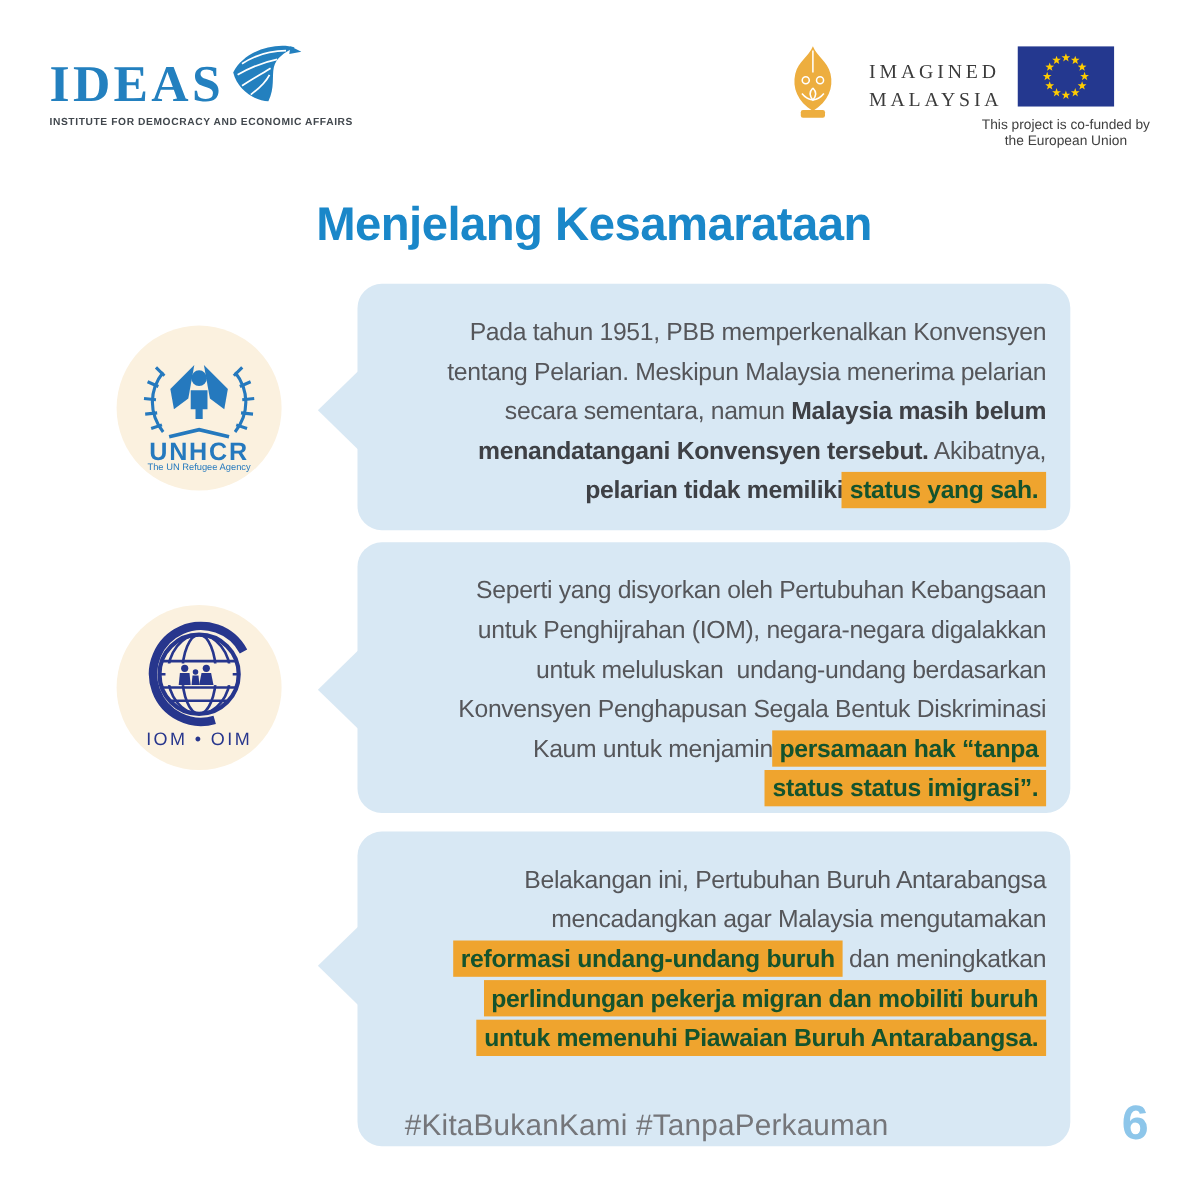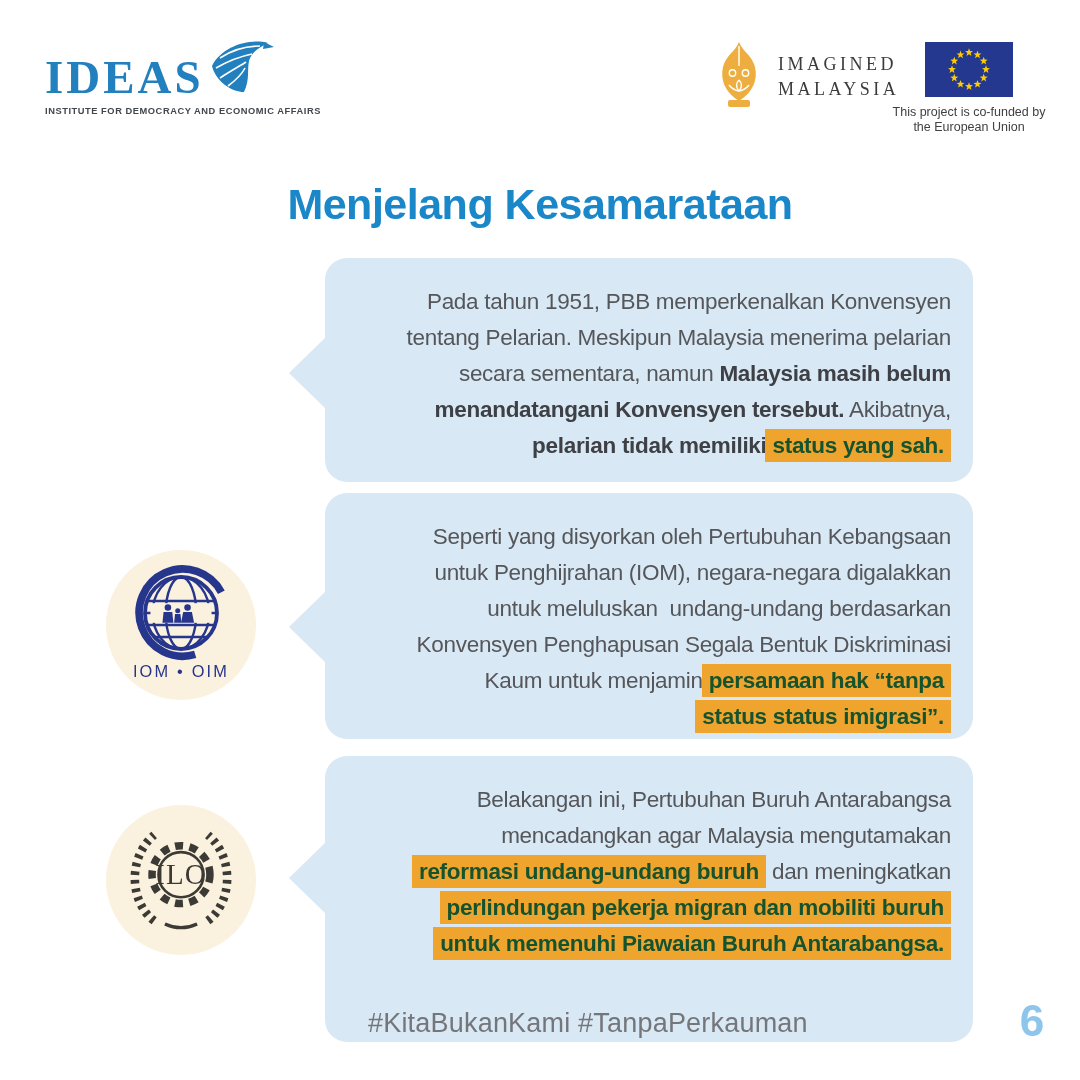--- a/index.html
+++ b/index.html
@@ -6,21 +6,21 @@
   .page{position:relative;width:1080px;height:1080px;background:#ffffff;overflow:hidden;
         font-family:"Liberation Sans","DejaVu Sans",sans-serif;}
 
   
   .ideas{position:absolute;left:45px;top:40px;width:280px;}
   .ideas-word{font-family:"Liberation Serif","DejaVu Serif",serif;font-weight:bold;
               font-size:47px;line-height:50px;color:#2380BF;letter-spacing:3px;margin-top:12px;}
   .dove{position:absolute;left:157px;top:-2px;}
   .ideas-sub{margin-top:4px;font-size:9.3px;font-weight:bold;letter-spacing:.55px;color:#41474D;white-space:nowrap;}
 
-  .imagined{position:absolute;left:716px;top:40px;display:flex;align-items:center;gap:16px;}
+  .imagined{position:absolute;left:716px;top:40px;display:flex;align-items:center;gap:28px;}
   .imagined-text{font-family:"Liberation Serif","DejaVu Serif",serif;font-size:18px;
                  letter-spacing:3.5px;color:#3B3B3B;line-height:25px;white-space:nowrap;}
 
   .eu{position:absolute;left:889px;top:42px;width:160px;text-align:center;}
   .eu-caption{font-size:12.5px;line-height:15px;color:#404040;margin-top:4px;}
 
   
   .title{position:absolute;left:0;top:180px;width:1080px;text-align:center;
          font-size:43px;font-weight:bold;color:#1A87C9;letter-spacing:-.5px;}
 
@@ -118,20 +118,41 @@
       <div>the European Union</div>
     </div>
   </div>
 
   <div class="title">Menjelang Kesamarataan</div>
 
   <div class="tail" id="tail1"></div>
   <div class="tail" id="tail2"></div>
   <div class="tail" id="tail3"></div>
 
+  <div class="icon-circle" id="icon1">
+    <svg viewBox="0 0 110 112" width="120" height="122">
+      <g fill="none" stroke="#2579BE" stroke-width="2.6">
+        <path d="M25,76 C13,61 13,41 25,26"></path>
+        <path d="M24,70 l-9,3 M20,60 l-10,1 M19,49 l-10,-1 M21,38 l-9,-4 M26,29 l-7,-7"></path>
+        <g transform="translate(110,0) scale(-1,1)">
+          <path d="M25,76 C13,61 13,41 25,26"></path>
+          <path d="M24,70 l-9,3 M20,60 l-10,1 M19,49 l-10,-1 M21,38 l-9,-4 M26,29 l-7,-7"></path>
+        </g>
+        <path d="M30,80 L55,74 L80,80" stroke-width="3"></path>
+      </g>
+      <g fill="#2579BE">
+        <path d="M51,20 L31,40 L34,57 L46,48 Z"></path>
+        <path d="M59,20 L79,40 L76,57 L64,48 Z"></path>
+        <circle cx="55" cy="31" r="6.5"></circle>
+        <path d="M48,41 h14 v16 h-4 v8 h-6 v-8 h-4 Z"></path>
+      </g>
+      <text x="55" y="99" font-size="21" font-weight="bold" letter-spacing="1.5" fill="#2579BE" text-anchor="middle">UNHCR</text>
+      <text x="55" y="108" font-size="7.8" fill="#2579BE" text-anchor="middle">The UN Refugee Agency</text>
+    </svg>
+  </div>
 
   <div class="icon-circle" id="icon2">
     <svg viewBox="0 0 110 110" width="120" height="120">
       <defs>
           <clipPath id="iomc">
             <circle cx="55" cy="44" r="33"></circle>
           </clipPath>
         </defs>
       <g stroke="#27368D" fill="none">
         <circle cx="55" cy="44" r="33" stroke-width="3.5"></circle>
@@ -148,34 +169,20 @@
           <path d="M39,43 h8 l1,10 h-10 Z"></path>
         <circle cx="52" cy="42" r="2.3"></circle>
           <path d="M49.5,45 h5 l0.8,8 h-6.6 Z"></path>
         <circle cx="61" cy="39" r="3"></circle>
           <path d="M57,43 h8 l2,10 h-12 Z"></path>
       </g>
       <text x="55" y="103" font-size="15" letter-spacing="2" fill="#27368D" text-anchor="middle">IOM • OIM</text>
     </svg>
   </div>
 
-  <div class="icon-circle" id="icon3">
-    <svg viewBox="0 0 110 110" width="118" height="118">
-      <g stroke="#3B3A35" fill="none">
-        <path d="M30,93 C8,77 4,35 30,13" stroke-width="8" stroke-dasharray="3.5 4.5"></path>
-        <g transform="translate(110,0) scale(-1,1)">
-          <path d="M30,93 C8,77 4,35 30,13" stroke-width="8" stroke-dasharray="3.5 4.5"></path>
-        </g>
-        <path d="M40,96 Q55,103 70,96" stroke-width="3"></path>
-        <circle cx="55" cy="50" r="27" stroke-width="7" stroke-dasharray="7.5 6"></circle>
-        <circle cx="55" cy="50" r="21" stroke-width="2.4"></circle>
-      </g>
-      <text x="55" y="59" font-family="Liberation Serif, DejaVu Serif, serif" font-size="27" letter-spacing="1" fill="#3B3A35" text-anchor="middle">ILO</text>
-    </svg>
-  </div>
 
   <div class="card" id="card1">
     <div>
         <div class="tline"><span>Pada tahun 1951, PBB memperkenalkan Konvensyen</span></div>
         <div class="tline"><span>tentang Pelarian. Meskipun Malaysia menerima pelarian</span></div>
         <div class="tline"><span>secara sementara, namun </span><span class="b">Malaysia masih belum</span></div>
         <div class="tline"><span class="b">menandatangani Konvensyen tersebut.</span><span> Akibatnya,</span></div>
         <div class="tline"><span class="b">pelarian tidak memiliki </span><span class="b hl">status yang sah.</span></div>
       </div>
   </div>

